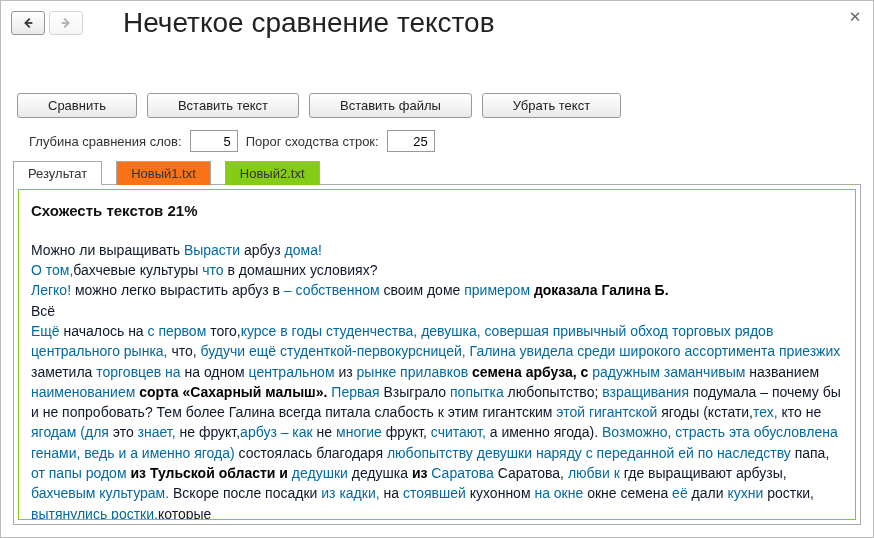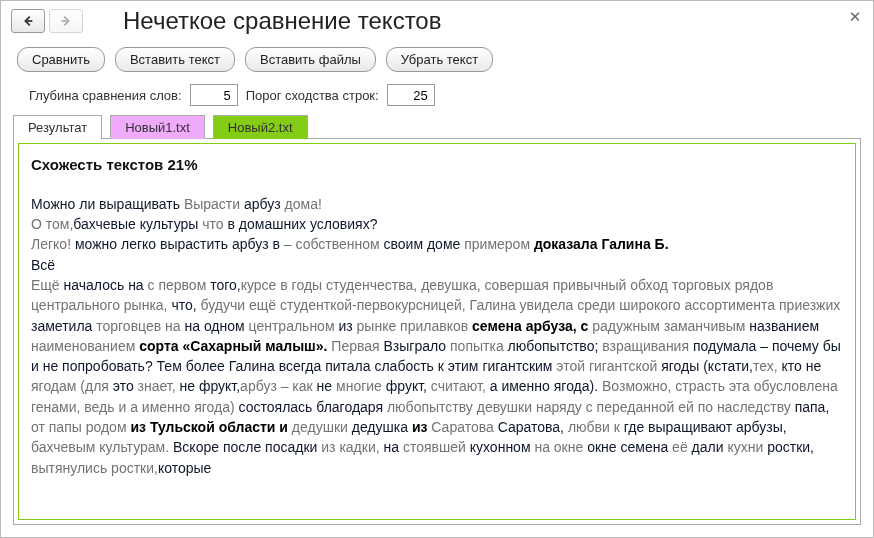--- a/index.html
+++ b/index.html
@@ -29,46 +29,47 @@
     width: 34px; height: 24px;
     border: 1px solid #999;
     border-radius: 3px;
     background: linear-gradient(#fff,#e9e9e9);
     display: flex; align-items: center; justify-content: center;
     cursor: pointer;
   }
   .nav-btn.disabled { opacity: .4; cursor: default; }
   .nav-btn svg { width: 14px; height: 14px; }
   .title {
-    font-size: 24px;
+    font-size: 28px;
     font-weight: normal;
     color: #222;
     padding-left: 30px;
   }
   .close-btn {
     position: absolute;
     top: 6px; right: 8px;
     width: 20px; height: 20px;
     display: flex; align-items: center; justify-content: center;
     color: #666; cursor: pointer;
     font-size: 15px;
   }
   .toolbar {
     display: flex;
     gap: 10px;
     padding: 8px 16px;
   }
   .btn {
     border: 1px solid #999;
-    border-radius: 11px;
+    border-radius: 3px;
     background: linear-gradient(#fff,#e9e9e9);
-    padding: 4px 14px;
+    padding: 4px 30px;
     font-size: 13px;
     cursor: pointer;
     color: #222;
+    margin-top: 42px;
   }
   .params {
     display: flex;
     align-items: center;
     gap: 8px;
     padding: 4px 16px 8px 28px;
     font-size: 13px;
     color: #333;
   }
   .params input {
@@ -83,27 +84,27 @@
   .tabs {
     display: flex;
     padding: 0 12px;
     align-items: flex-end;
   }
   .tab {
     border: 1px solid #aaa;
     border-bottom: none;
     padding: 4px 14px;
     font-size: 13px;
-    margin-right: 8px;
+    margin-right: 14px;
     position: relative;
     top: 1px;
     cursor: pointer;
   }
   .tab.active { background: #fff; z-index: 2; }
-  .tab.red    { background: #f0abfc; }
+  .tab.red    { background: #f97316; }
   .tab.blue   { background: #84cc16; }
   .tab-body {
     flex: 1;
     margin: 0 12px 12px 12px;
     border: 1px solid #aaa;
     padding: 4px;
     display: flex;
     overflow: hidden;
   }
   .inner-frame {
@@ -113,21 +114,21 @@
     overflow-y: scroll;
     line-height: 1.45;
     font-size: 14px;
     color: #111;
   }
   .inner-frame h3 {
     margin: 0 0 18px 0;
     font-size: 15px;
     font-weight: bold;
   }
-  .r { color: #737373; }
+  .r { color: #0369a1; }
   .b { color: #0f172a; }
   .k { color: #000000; font-weight: bold; }
   .inner-frame p { margin: 0; }
   
   .inner-frame::-webkit-scrollbar { width: 16px; }
   .inner-frame::-webkit-scrollbar-track { background: #f1f1f1; }
   .inner-frame::-webkit-scrollbar-thumb { background: #c7c7c7; border: 1px solid #aaa; }
 </style>
 </head>
 <body>

